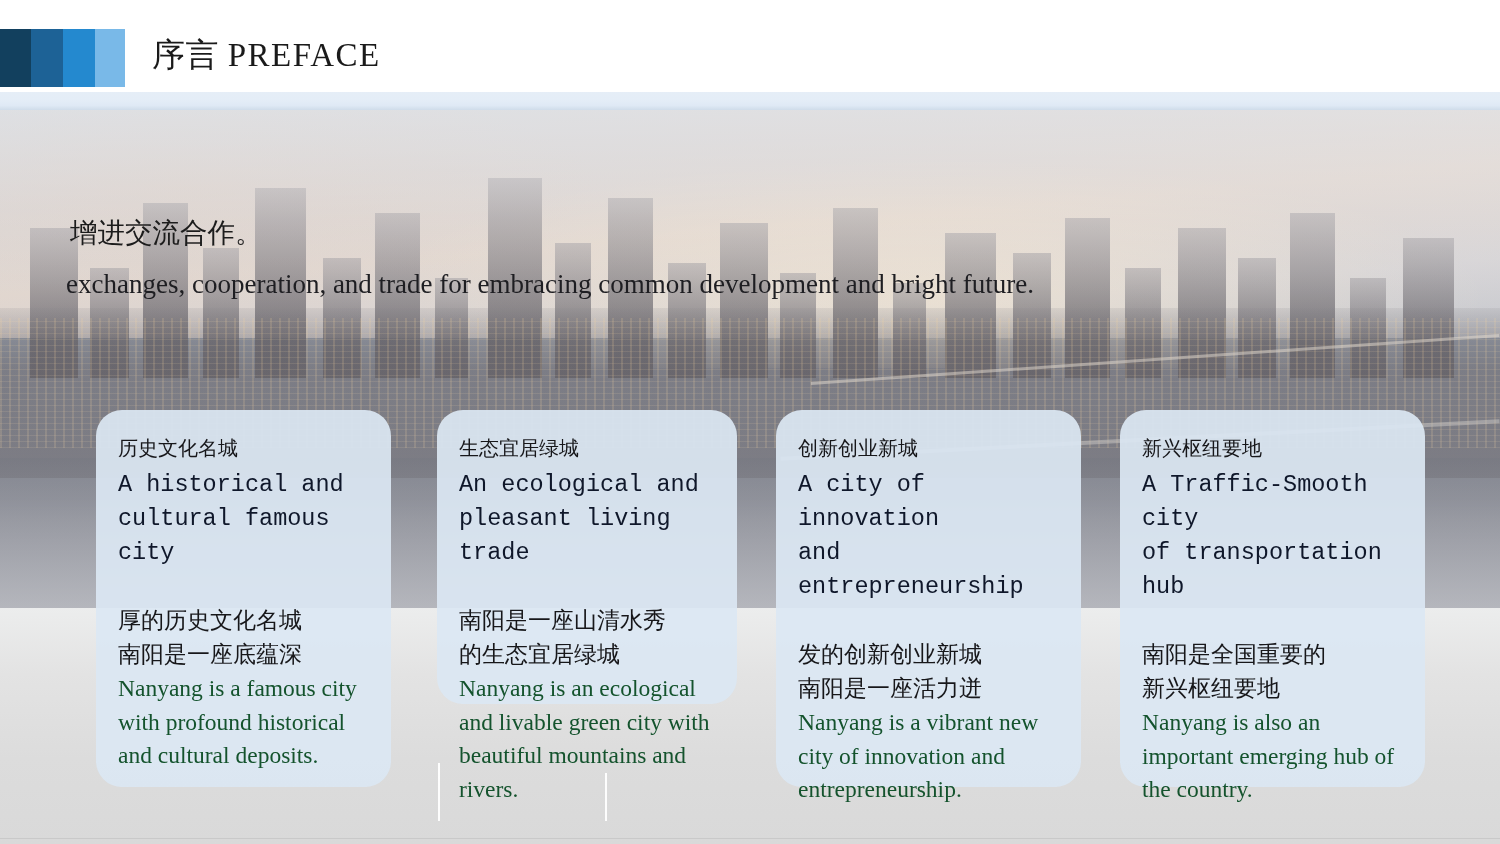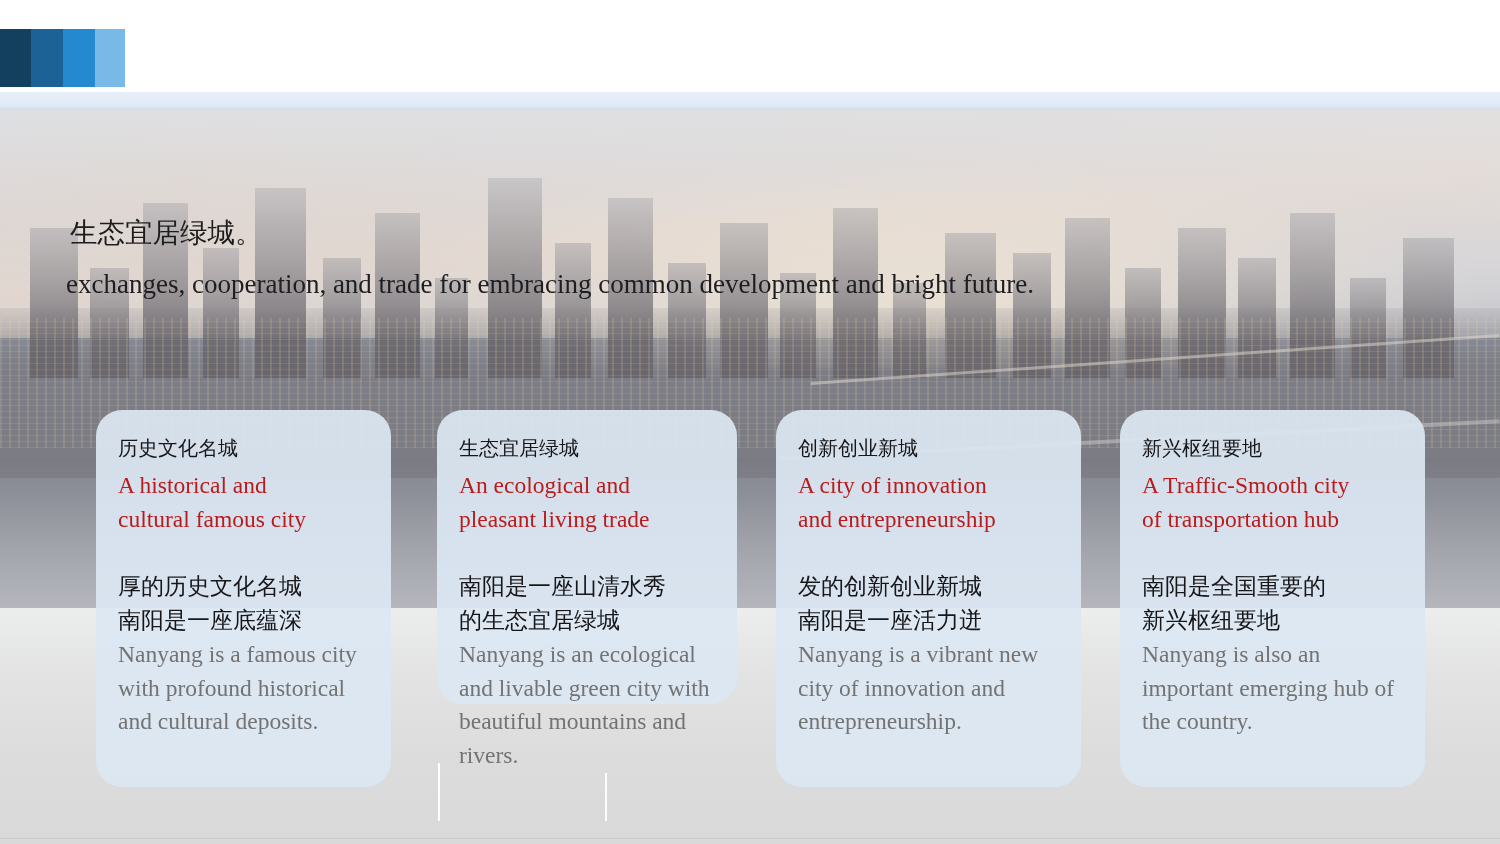--- a/index.html
+++ b/index.html
@@ -107,31 +107,31 @@
   .card.c1{left:96px;width:295px;height:377px;}
   .card.c2{left:437px;width:300px;height:294px;}
   .card.c3{left:776px;width:305px;height:377px;}
   .card.c4{left:1120px;width:305px;height:377px;}
 
   .c-title-cn{
     font-family:"DejaVu Serif","Liberation Serif",serif;
     font-size:20px;line-height:33px;color:#17171a;margin:0 0 3px 0;white-space:nowrap;
   }
   .c-title-en{
-    font-family:Liberation Serif, serif;
-    font-size:23.5px;line-height:34px;color:#b91c1c;margin:0;
+    font-family:Liberation Mono, monospace;
+    font-size:23.5px;line-height:34px;color:#0f172a;margin:0;
   }
   .c-gap{height:34px;}
   .c-body-cn{
     font-family:"DejaVu Serif","Liberation Serif",serif;
     font-size:23px;line-height:33px;color:#17171a;margin:0 0 1px 0;
   }
   .c-body-en{
     font-family:"Liberation Serif","DejaVu Serif",serif;
-    font-size:23.5px;line-height:33.5px;color:#737373;margin:0;
+    font-size:23.5px;line-height:33.5px;color:#14532d;margin:0;
   }
 
   
   .divider{position:absolute;width:2px;background:#ffffff;z-index:25;opacity:.95;}
   .divider.d1{left:438px;top:763px;height:58px;}
   .divider.d2{left:605px;top:773px;height:48px;}
 </style>
 </head>
 <body>
 
@@ -178,27 +178,31 @@
   <div class="floor"></div>
   <div class="floorline"></div>
 
   <div class="header">
     <div class="swatches">
       <div class="sw s1" style="background:#12405e;"></div>
       <div class="sw s2" style="background:#1d6296;"></div>
       <div class="sw s3" style="background:#2489cf;"></div>
       <div class="sw s4" style="background:#79b9e8;"></div>
     </div>
+    <div class="title">
+      <span class="cn">序言</span>
+      <span class="en">PREFACE</span>
+    </div>
   </div>
   <div class="headerband"></div>
 
   <div class="intro">
     <div class="intro-cn">
       <br>
-      <span>生态宜居绿城。</span>
+      <span>增进交流合作。</span>
     </div>
     <div class="intro-en">
       <span class="l2">exchanges, cooperation, and trade for embracing common development and bright future.</span>
     </div>
   </div>
 
   <div class="cards">
 
     <div class="card c1">
       <div class="c-title-cn">历史文化名城</div>

